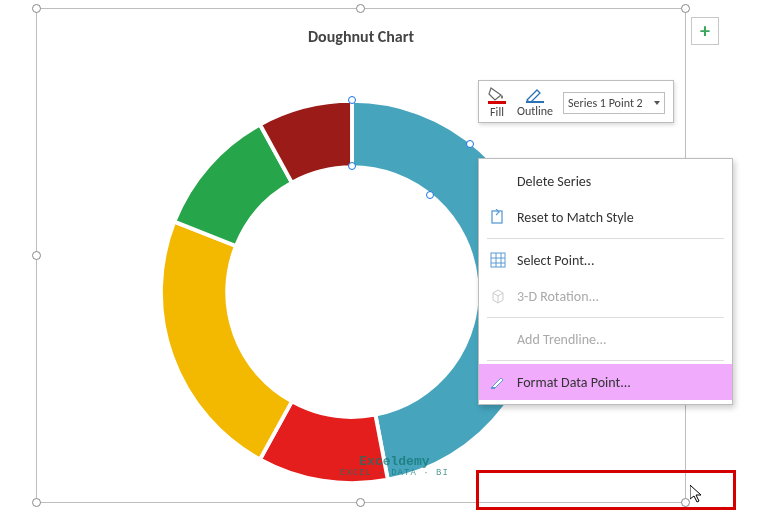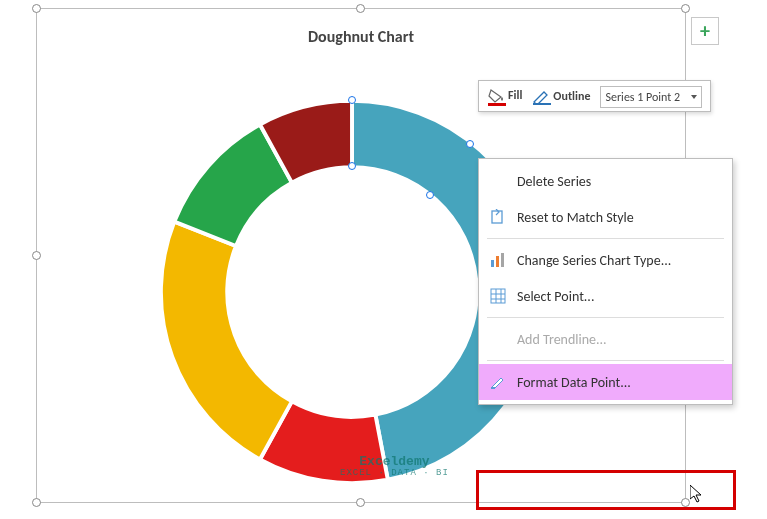--- a/index.html
+++ b/index.html
@@ -75,21 +75,21 @@
     background: #fff;
     border: 1px solid #bdbdbd;
     box-shadow: 1px 2px 4px rgba(0,0,0,.15);
     display: flex;
     align-items: center;
     padding: 5px 8px 3px;
     gap: 10px;
     font-size: 12px;
     color: #444;
   }
-  .tb-item { display: flex; gap:1px;font-weight:bold;}
+  .tb-item { display: flex; flex-direction: column; align-items: center; gap:1px;}
   .fill-icon { width: 20px; height: 18px; position: relative; }
   .outline-icon { width: 20px; height: 16px; color:#2a6fb0;}
   .arrow-dn {
     width:0;height:0;border-left:3px solid transparent;border-right:3px solid transparent;border-top:4px solid #555;
     display:inline-block; margin-left:3px; vertical-align:middle;
   }
   .series-select {
     border: 1px solid #bdbdbd;
     padding: 3px 4px;
     font-size: 12px;
@@ -216,39 +216,38 @@
           <rect x="2" y="2" width="10" height="12" fill="none" stroke="#5b9bd5" stroke-width="1.3"></rect>
           <path d="M6 0 l3 3 l-3 3" fill="none" stroke="#5b9bd5" stroke-width="1.2"></path>
         </svg>
     </span>
     <span>Reset to Match Style</span>
   </div>
   <div class="ctx-sep"></div>
   <div class="ctx-item">
     <span class="ctx-icon">
       <svg width="16" height="16">
-          <rect x="1" y="8" width="3" height="7" fill="#5b9bd5"></rect>
-          <rect x="6" y="4" width="3" height="11" fill="#ed7d31"></rect>
-          <rect x="11" y="1" width="3" height="14" fill="#a5a5a5"></rect>
-        </svg>
-    </span>
-    <span>Change Series Chart Type...</span>
-  </div>
-  <div class="ctx-item">
-    <span class="ctx-icon">
-      <svg width="16" height="16">
           <rect x="1" y="1" width="14" height="14" fill="none" stroke="#5b9bd5"></rect>
           <line x1="1" y1="6" x2="15" y2="6" stroke="#5b9bd5"></line>
           <line x1="1" y1="11" x2="15" y2="11" stroke="#5b9bd5"></line>
           <line x1="6" y1="1" x2="6" y2="15" stroke="#5b9bd5"></line>
           <line x1="11" y1="1" x2="11" y2="15" stroke="#5b9bd5"></line>
         </svg>
     </span>
     <span>Select Point...</span>
   </div>
+  <div class="ctx-item disabled">
+    <span class="ctx-icon">
+      <svg width="16" height="16">
+          <path d="M3 5 L8 2 L13 5 L13 12 L8 15 L3 12 Z" fill="none" stroke="#ccc"></path>
+          <path d="M3 5 L8 8 L13 5 M8 8 L8 15" stroke="#ccc" fill="none"></path>
+        </svg>
+    </span>
+    <span>3-D Rotation...</span>
+  </div>
   <div class="ctx-sep"></div>
   <div class="ctx-item disabled">
     <span class="ctx-icon"></span>
     <span>Add Trendline...</span>
   </div>
   <div class="ctx-sep"></div>
   <div class="ctx-item" style="background:#f0abfc">
     <span class="ctx-icon">
       <svg width="16" height="16">
           <path d="M2 13 L11 4 L13 6 L4 15 Z" fill="#fff" stroke="#5b9bd5"></path>

